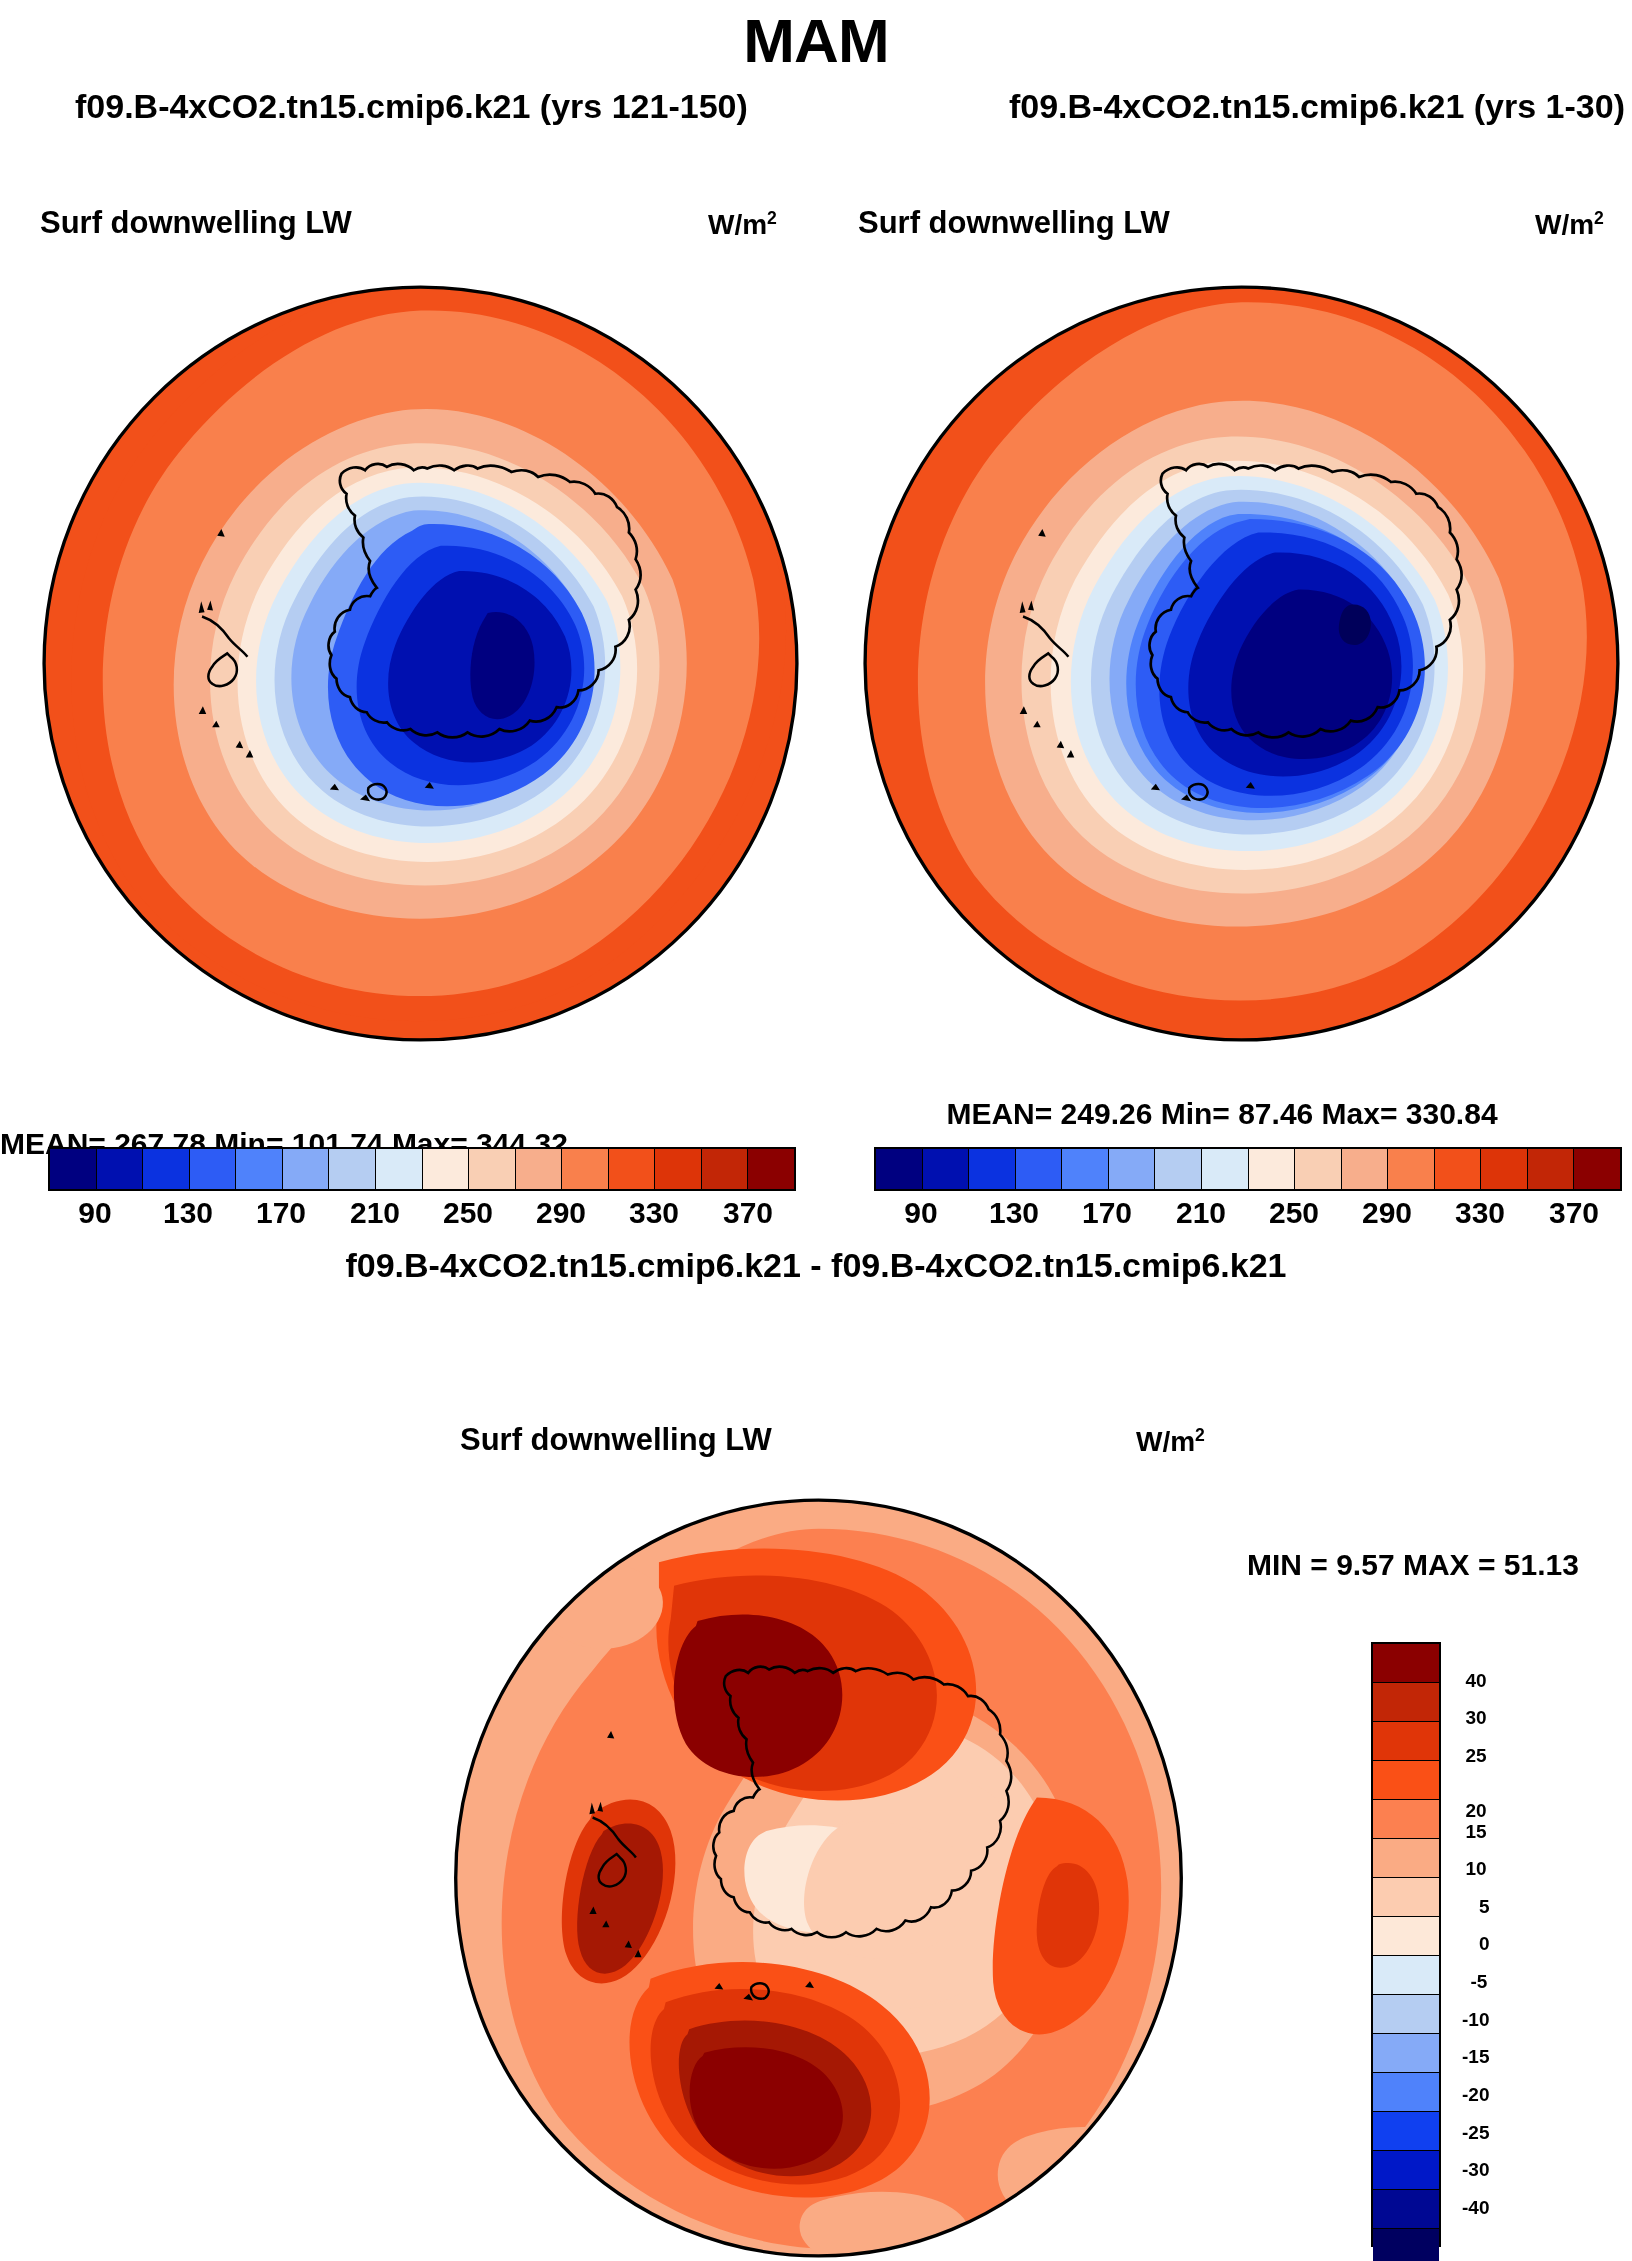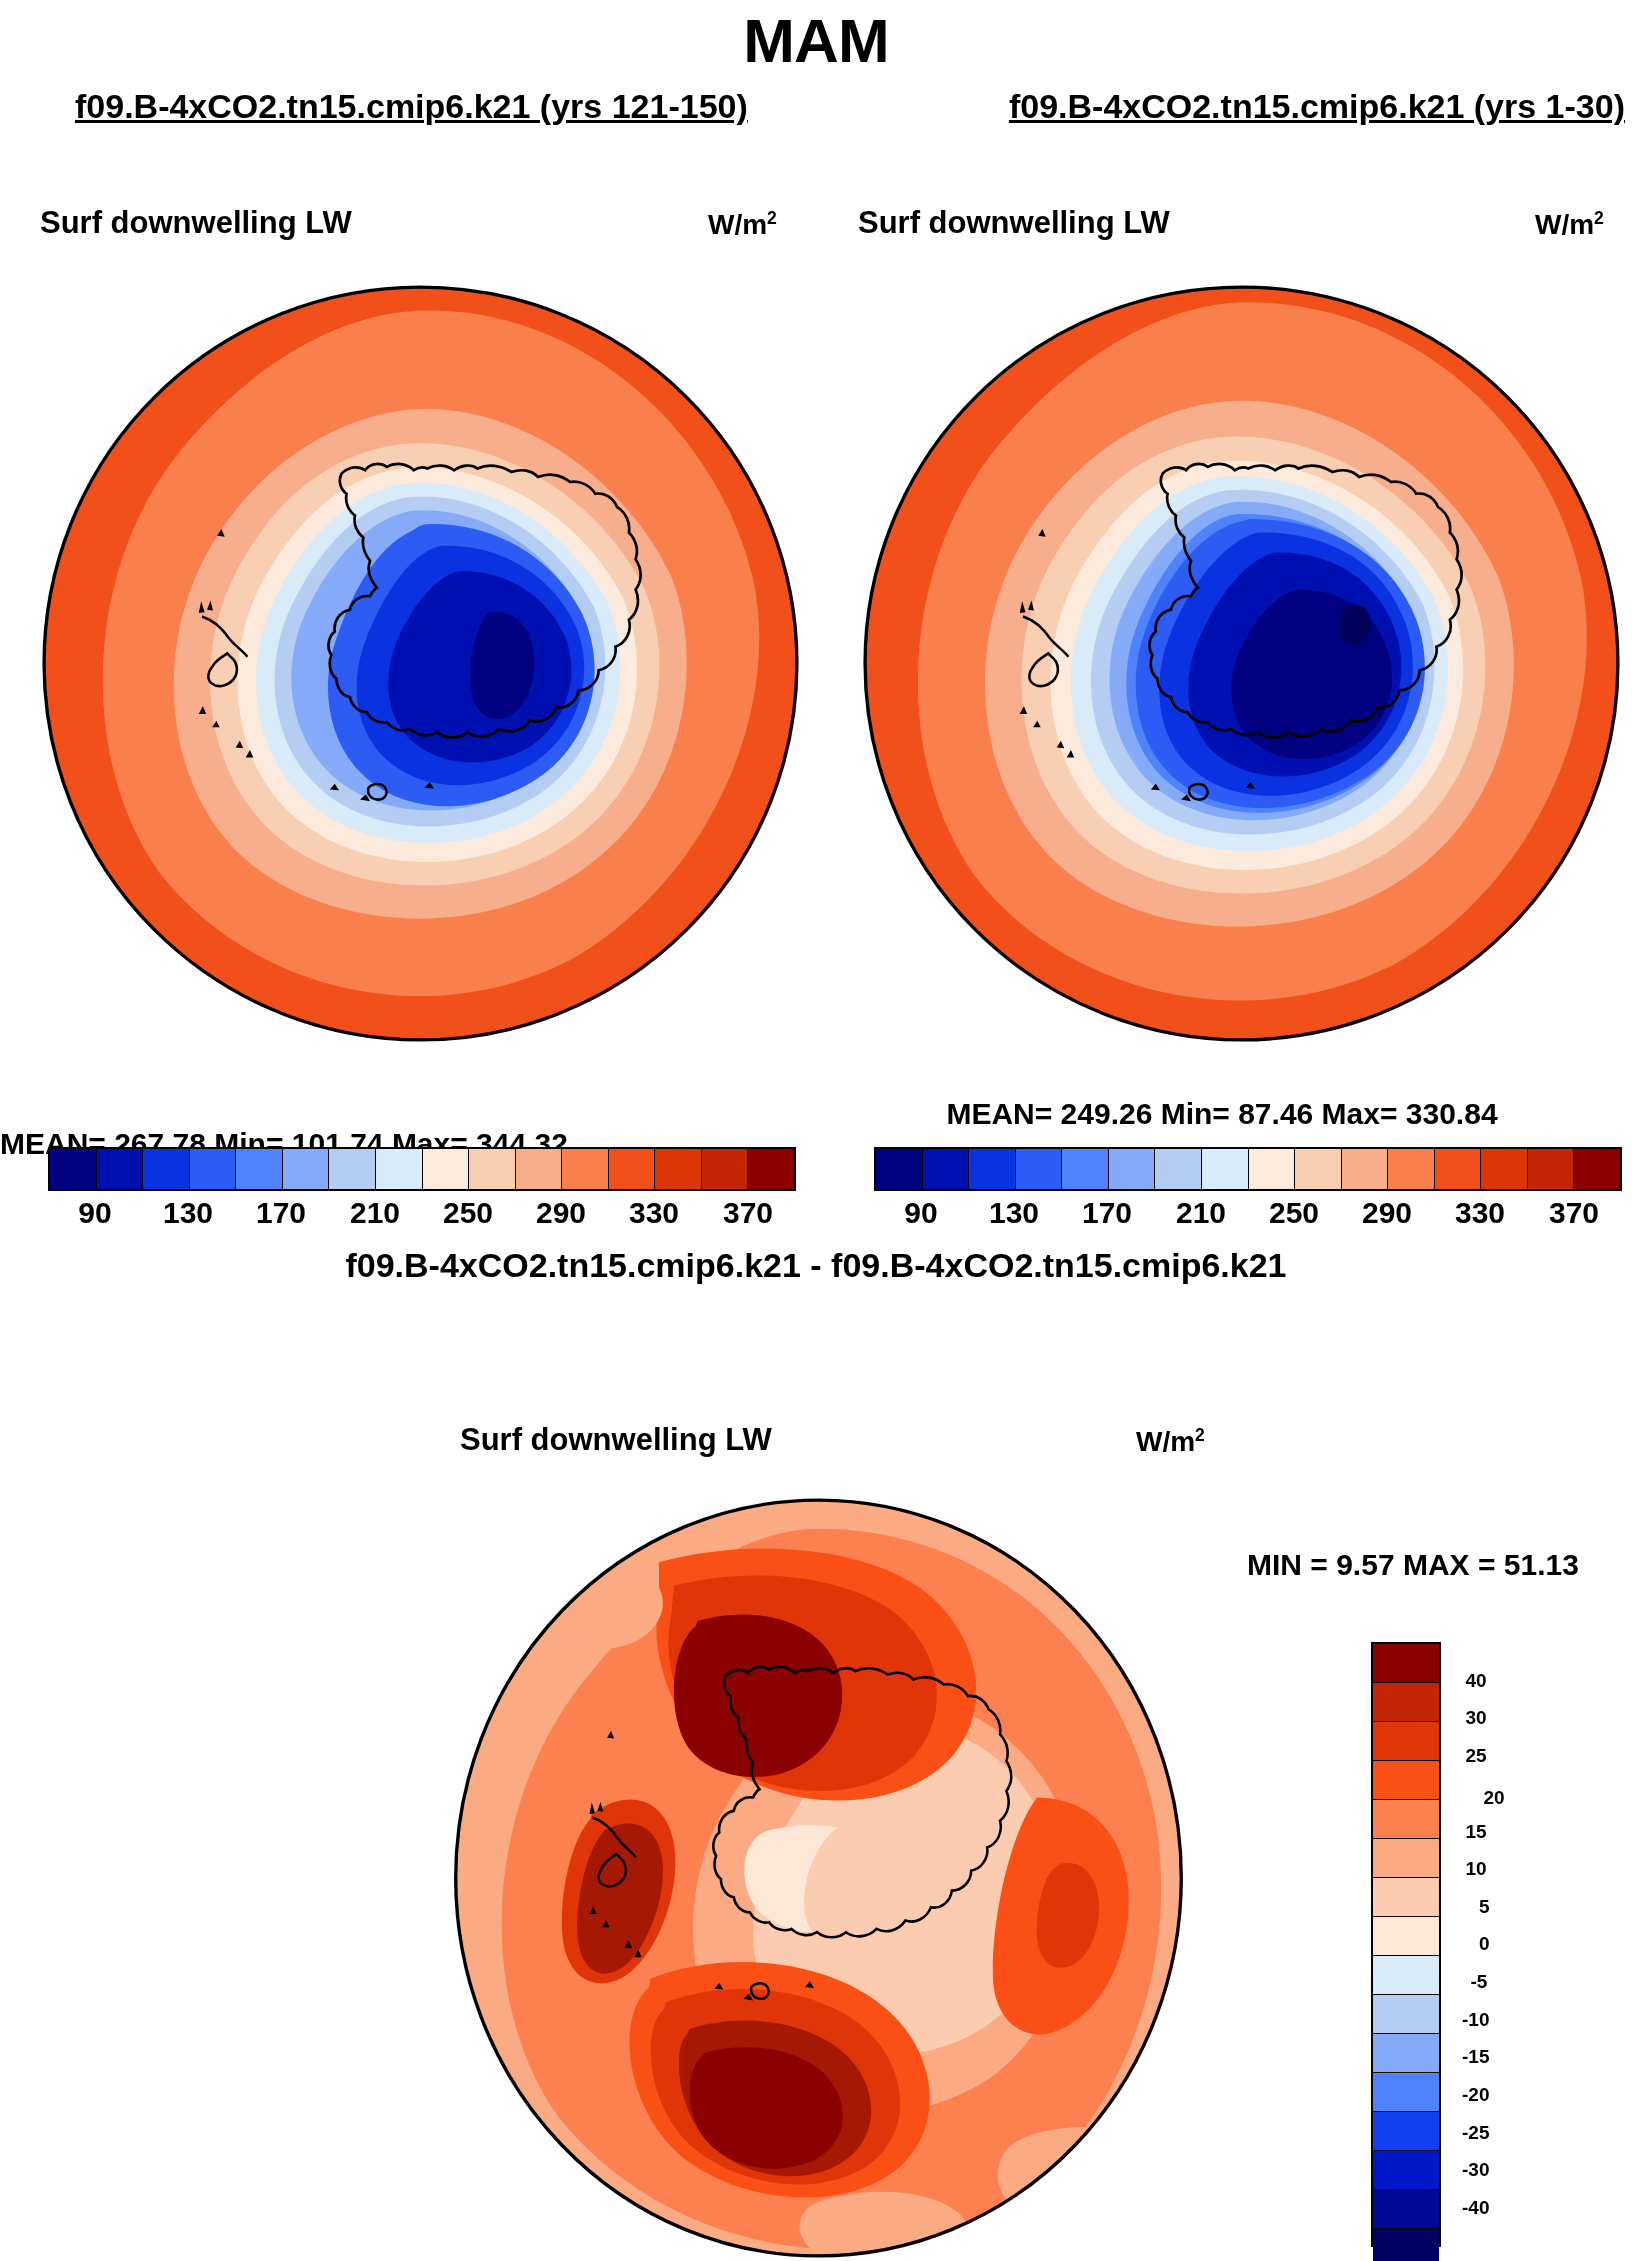--- a/index.html
+++ b/index.html
@@ -2,21 +2,21 @@
 <html style="font-size:13.4px"><head>
 <meta charset="utf-8">
 <style>
   html,body{margin:0;padding:0;background:#fff;}
   body{width:1632px;height:2261px;position:relative;
        font-family:"Liberation Sans","DejaVu Sans",sans-serif;
        -webkit-font-smoothing:antialiased;overflow:hidden;}
   .abs{position:absolute;}
   #season-title{left:0;top:5px;width:1632px;text-align:center;
       font-size:62px;font-weight:bold;letter-spacing:-0.8px;}
-  .case-title{font-size:34px;font-weight:bold;white-space:nowrap;text-decoration:underline;}
+  .case-title{font-size:34px;font-weight:bold;white-space:nowrap;}
   #case-title-left{left:8.4px;top:87px;width:806px;text-align:center;}
   #case-title-right{left:806px;top:87px;width:819px;text-align:right;}
   #diff-title{left:0;top:1246px;width:1632px;text-align:center;
       font-size:34px;font-weight:bold;}
   .field-label{font-size:31px;font-weight:bold;white-space:nowrap;}
   .units{font-size:28px;font-weight:bold;white-space:nowrap;}
   .units sup{font-size:17.6px;vertical-align:super;}
   .stats{font-size:30px;font-weight:bold;white-space:nowrap;}
   .cb-tick{position:absolute;font-size:30px;font-weight:bold;
       transform:translateX(-50%);white-space:nowrap;}
@@ -383,21 +383,21 @@
     <i style="height:38px;background:#1040f0"></i>
     <i style="height:38px;background:#0018c8"></i>
     <i style="height:38px;background:#000893"></i>
     <i style="height:38px;background:#000060"></i>
 </div>
 
 <div class="abs" style="left:1462px;top:1642px;width:168px;height:601px;">
   <span class="vcb-tick" style="left:3.4px;top:39px;">40</span>
   <span class="vcb-tick" style="left:3.4px;top:76px;">30</span>
   <span class="vcb-tick" style="left:3.4px;top:114px;">25</span>
-  <span class="vcb-tick" style="left:3.4px;top:156px;margin-left:18px;">20</span>
+  <span class="vcb-tick" style="left:3.4px;top:169px;">20</span>
   <span class="vcb-tick" style="left:3.4px;top:190px;">15</span>
   <span class="vcb-tick" style="left:3.4px;top:227px;">10</span>
   <span class="vcb-tick" style="left:17px;top:265px;">5</span>
   <span class="vcb-tick" style="left:17px;top:302px;">0</span>
   <span class="vcb-tick" style="left:8.4px;top:340px;">-5</span>
   <span class="vcb-tick" style="left:0px;top:378px;">-10</span>
   <span class="vcb-tick" style="left:0px;top:415px;">-15</span>
   <span class="vcb-tick" style="left:0px;top:453px;">-20</span>
   <span class="vcb-tick" style="left:0px;top:491px;">-25</span>
   <span class="vcb-tick" style="left:0px;top:528px;">-30</span>

